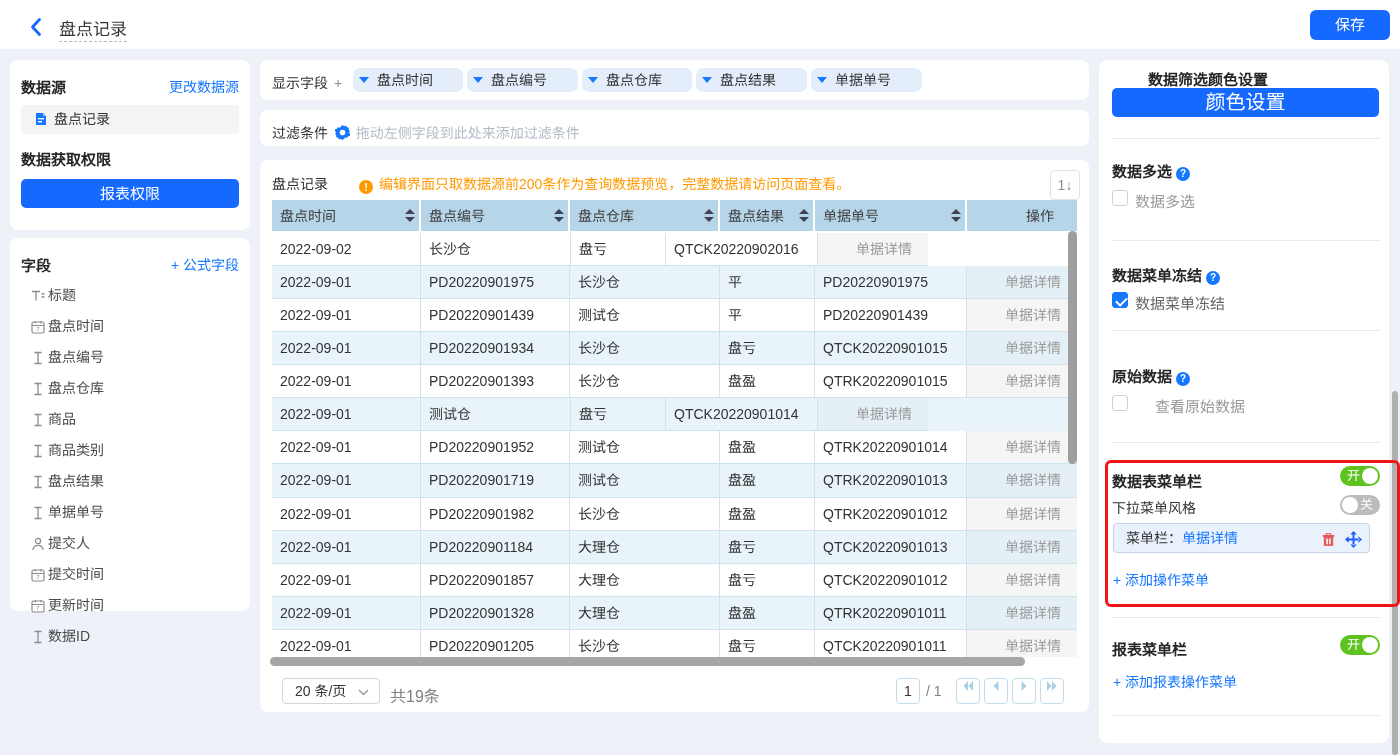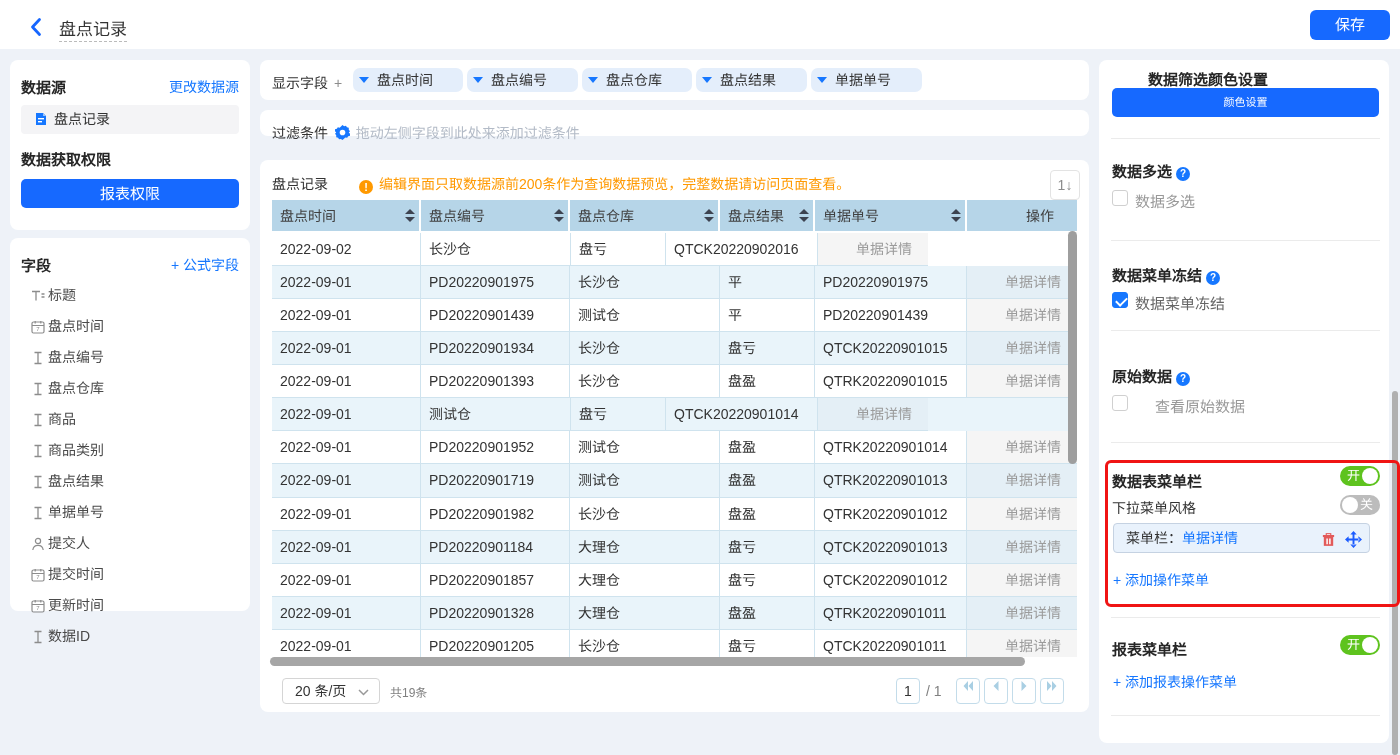--- a/index.html
+++ b/index.html
@@ -17,21 +17,21 @@
 #lp1 { left:10px; top:60px; width:240px; height:170px; }
 #lp2 { left:10px; top:238px; width:240px; height:373px; }
 .ptitle { font-weight:bold; font-size:15px; color:#262626; }
 .bluelink { color:#1677ff; font-size:14px; }
 #ds-item { position:absolute; left:11px; top:45px; width:218px; height:29px; background:#f4f4f6; border-radius:4px; line-height:29px; padding-left:13px; color:#333; }
 #btn-bb { position:absolute; left:11px; top:119px; width:218px; height:29px; background:#1669ff; border-radius:5px; color:#fff; text-align:center; line-height:29px; font-size:15px; }
 .fld { position:absolute; left:21px; height:16px; color:#4a4a4a; font-size:14px; line-height:16px; }
 .fld svg { vertical-align:-3px; margin-right:3px; }
 
 #mc1 { left:260px; top:60px; width:829px; height:40px; }
-#mc2 { left:260px; top:110px; width:829px; height:26px; }
+#mc2 { left:260px; top:110px; width:829px; height:36px; }
 #mc3 { left:260px; top:160px; width:829px; height:552px; }
 .tag { position:absolute; top:8px; height:24px; background:#e4eefb; border-radius:7px; line-height:24px; font-size:14px; color:#333; }
 .tag .car { display:inline-block; width:0; height:0; border-left:5px solid transparent; border-right:5px solid transparent; border-top:6px solid #1677ff; margin:0 8px 1px 6px; vertical-align:1px; }
 
 #tbl { position:absolute; left:12px; top:40px; width:805px; }
 #thead { display:flex; height:31px; background:#b6d5e8; }
 #thead .th { height:31px; line-height:33px; padding-left:8px; color:#404040; position:relative; border-right:2px solid #fff; font-size:14px; }
 #thead .th:last-child { border-right:none; text-align:right; padding-right:23px; }
 .sorter { position:absolute; right:4px; top:9px; }
 .sorter i { display:block; width:0; height:0; border-left:5.5px solid transparent; border-right:5.5px solid transparent; }
@@ -44,28 +44,28 @@
 .td { height:33.15px; line-height:33px; padding-left:8px; border-bottom:1px solid #cfe3ee; border-right:1px solid #cfe3ee; font-size:14px; color:#333; overflow:hidden; white-space:nowrap; }
 .td.op { border-right:none; text-align:right; padding-right:16px; color:#9b9b9b; }
 .tr.even .td.op { background:#f5f5f5; }
 .tr.odd .td.op { background:#e4eff6; }
 .c1{width:149px;} .c2{width:149px;} .c3{width:150px;} .c4{width:95px;} .c5{width:152px;} .c6{width:110px;}
 #hscroll { position:absolute; left:10px; top:497px; width:755px; height:9px; background:#a6a6a6; border-radius:5px; }
 #vscroll { position:absolute; left:808px; top:71px; width:9px; height:233px; background:#9e9e9e; border-radius:5px; }
 #sortbox { position:absolute; right:9px; top:10px; width:30px; height:30px; border:1px solid #e3e3e3; border-radius:4px; color:#8c8c8c; text-align:center; line-height:28px; font-size:14px; }
 
 #pgsel { position:absolute; left:22px; top:518px; width:98px; height:26px; border:1px solid #d5d5d5; border-radius:4px; line-height:24px; padding-left:12px; color:#333; font-size:14px; }
-#total { position:absolute; left:130px; top:523px; color:#808080; font-size:12px; }
+#total { position:absolute; left:130px; top:523px; color:#808080; font-size:16px; }
 .pgbtn { position:absolute; top:518px; width:24px; height:26px; border:1px solid #c3dcea; border-radius:4px; background:#fff; text-align:center; }
 #pg1 { left:636px; width:24px; color:#333; line-height:24px; font-size:14px; }
 #pgof { position:absolute; left:666px; top:523px; color:#808080; font-size:14px; }
 
 #rp { left:1099px; top:60px; width:290px; height:683px; }
 .rp-pad { position:relative; padding:0 12px; }
-#colorbtn { position:absolute; left:13px; top:28px; width:267px; height:29px; background:#1669ff; border-radius:5px; color:#fff; text-align:center; line-height:29px; font-size:11px; }
+#colorbtn { position:absolute; left:13px; top:28px; width:267px; height:29px; background:#1669ff; border-radius:5px; color:#fff; text-align:center; line-height:29px; font-size:20px; }
 .divider { position:absolute; left:12px; width:269px; border-top:1px solid #ebebeb; }
 .qmark { display:inline-block; width:14px; height:14px; background:#1677ff; color:#fff; border-radius:50%; font-size:10px; line-height:14px; text-align:center; vertical-align:0px; margin-left:0px; font-weight:bold; }
 .cb { position:absolute; width:16px; height:16px; border:1px solid #d0d0d0; border-radius:3px; background:#fff; }
 .cb.on { background:#1677ff; border-color:#1677ff; }
 .cb.on::after { content:""; position:absolute; left:4.5px; top:1.5px; width:5px; height:9px; border:solid #fff; border-width:0 2px 2px 0; transform:rotate(45deg); }
 .toggle { position:absolute; right:9px; width:40px; height:20px; border-radius:10px; color:#fff; font-size:13px; }
 .toggle.on { background:#5ec31e; }
 .toggle.on::before { content:"开"; position:absolute; left:7px; top:3px; line-height:14px; }
 .toggle.on::after { content:""; position:absolute; right:2px; top:2px; width:16px; height:16px; background:#fff; border-radius:50%; }
 .toggle.off { background:#bcbcbc; }

